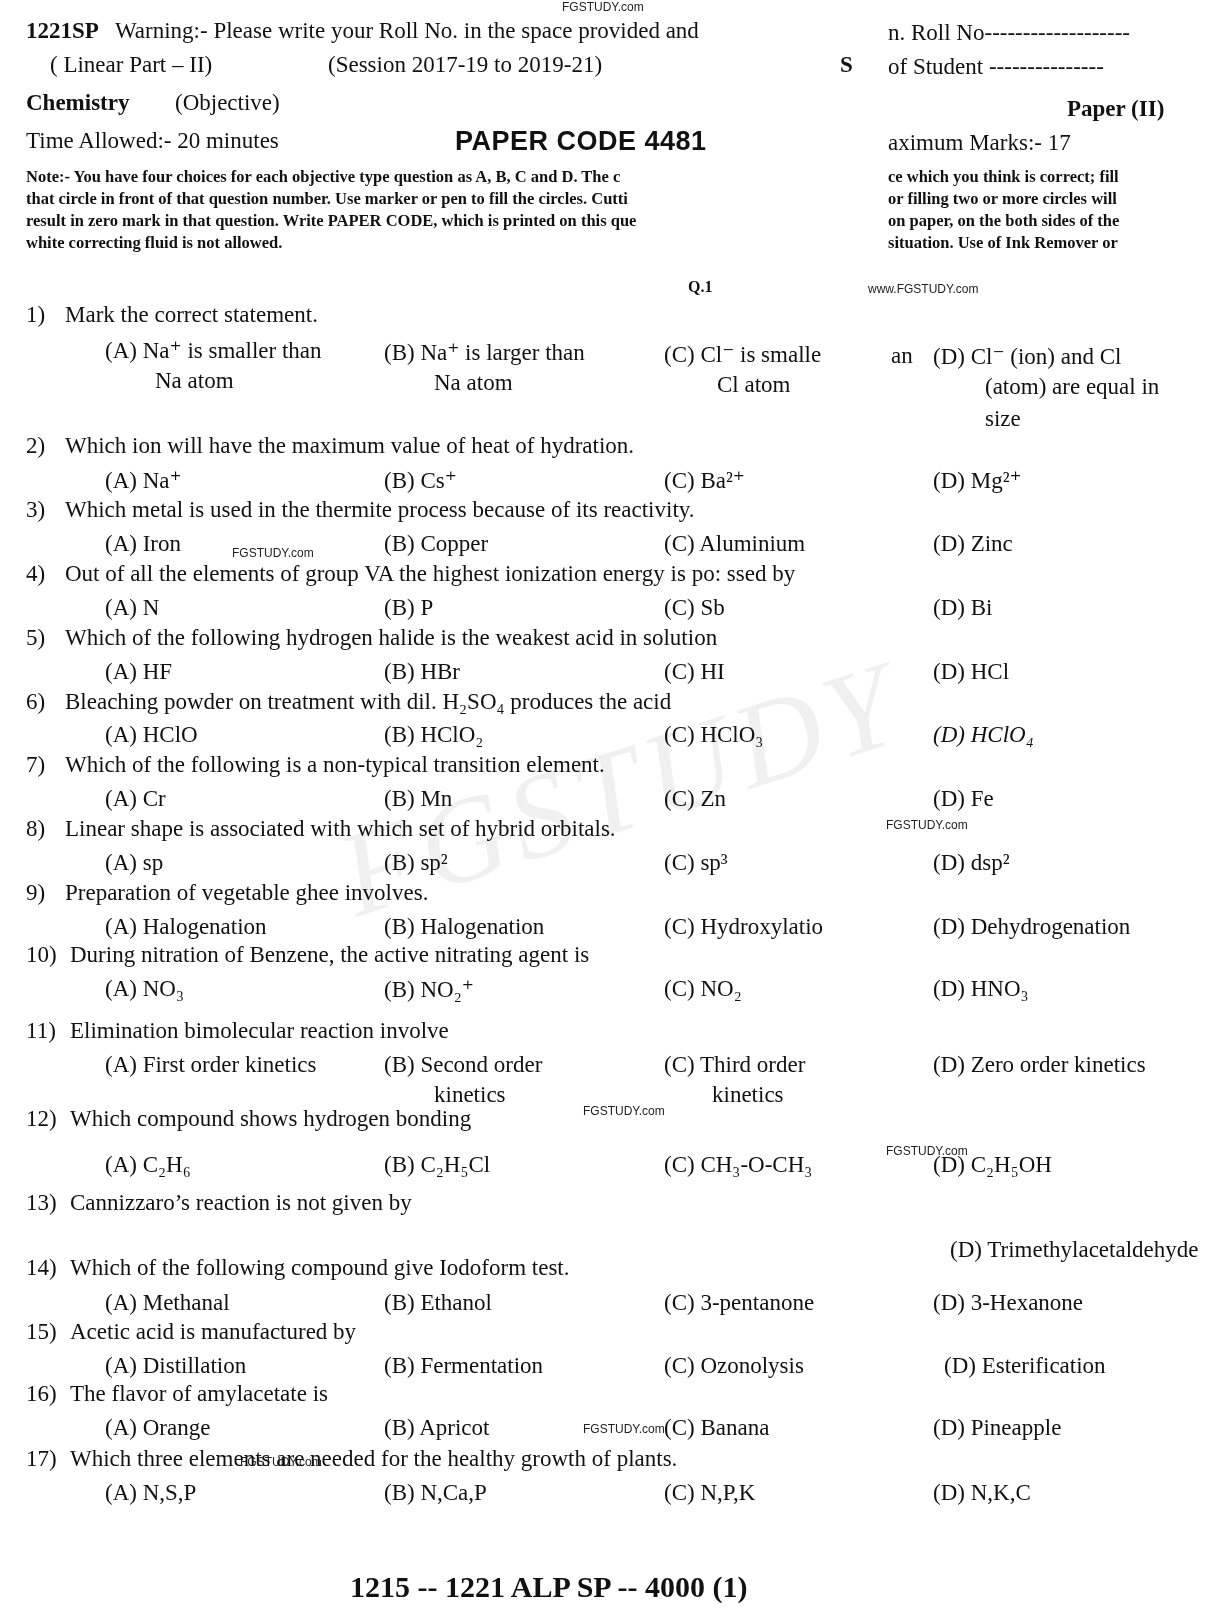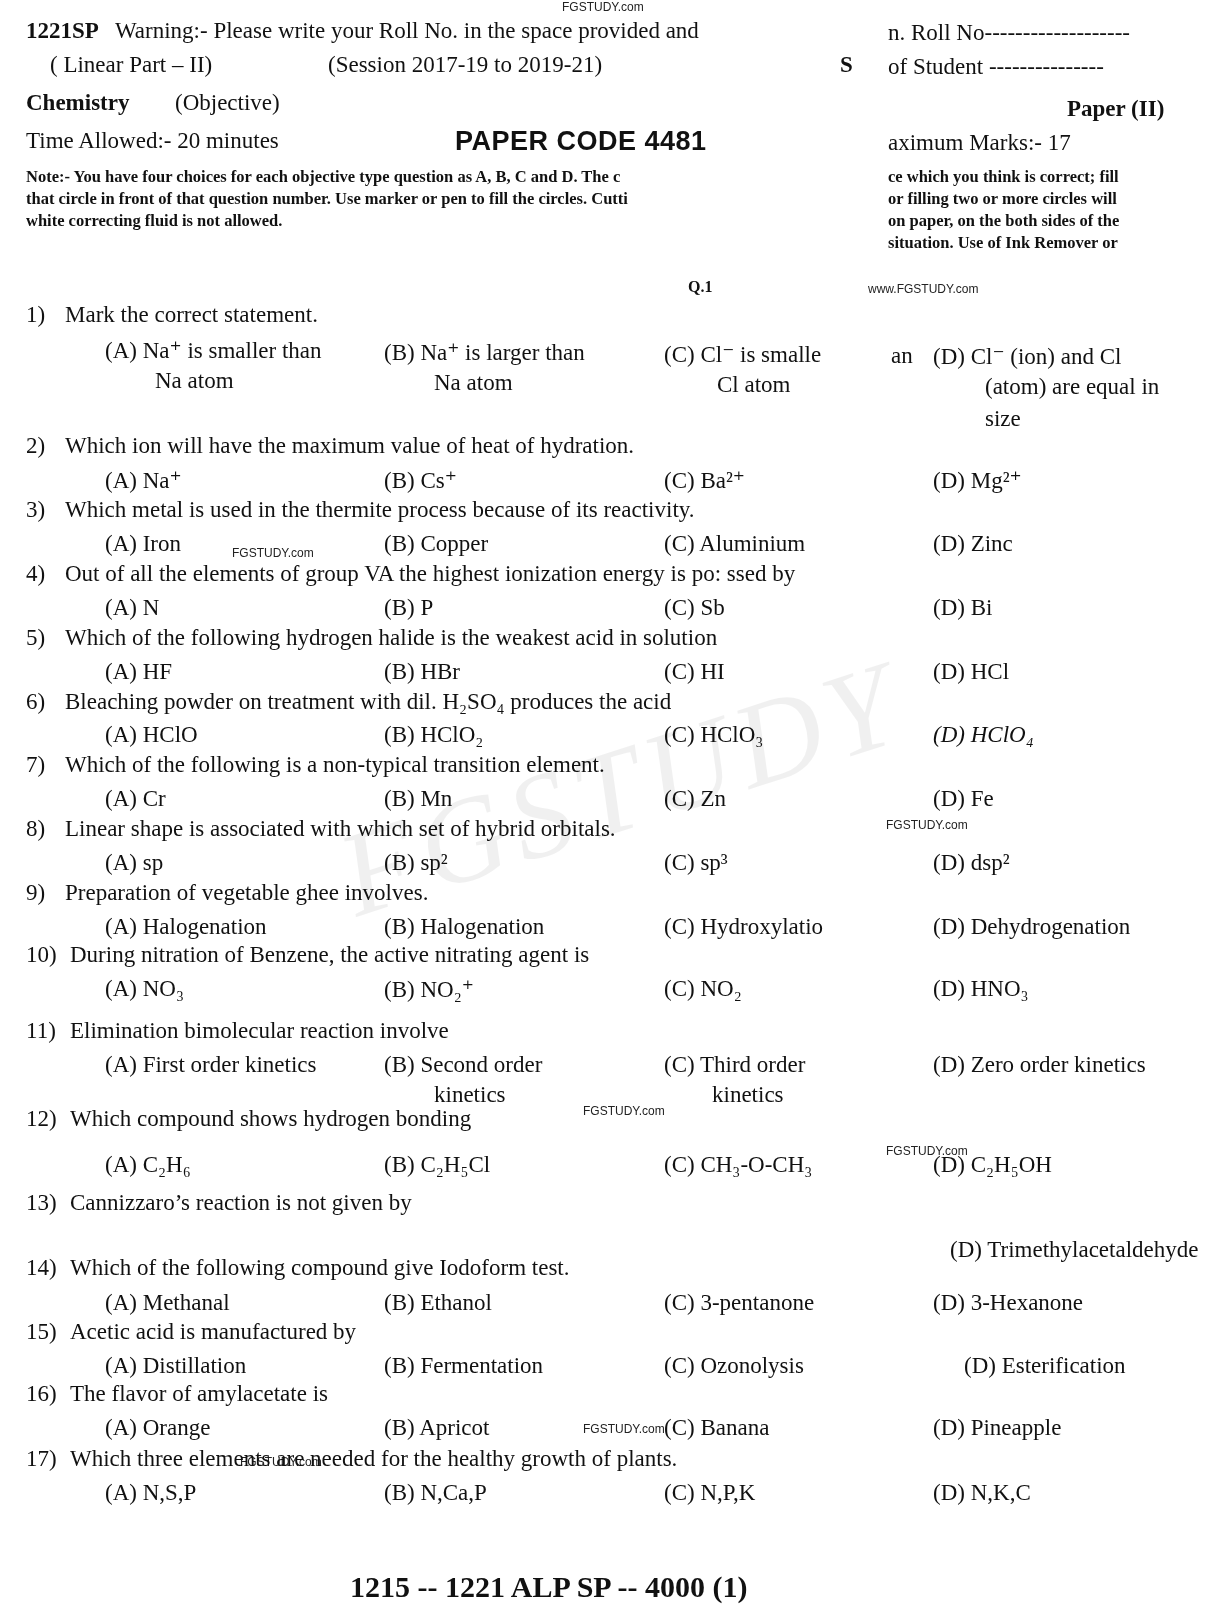--- a/index.html
+++ b/index.html
@@ -41,20 +41,21 @@
 <div class="abs hdr b" style="left:26px;top:90px;">Chemistry</div>
 <div class="abs hdr" style="left:175px;top:90px;">(Objective)</div>
 <div class="abs hdr b" style="left:1067px;top:96px;">Paper  (II)</div>
 <div class="abs hdr" style="left:26px;top:128px;">Time Allowed:- 20 minutes</div>
 <div class="abs code" style="left:455px;top:126px;">PAPER CODE 4481</div>
 <div class="abs hdr" style="left:888px;top:130px;">aximum Marks:- 17</div>
 
 <div class="abs note" style="left:26px;top:166px;">
   <div>Note:-  You have four choices for each objective type question as A, B, C and D.  The c</div>
   <div>that circle in front of that question number.  Use marker or pen to fill the circles. Cutti</div>
+  <div>result in zero mark in that question. Write PAPER CODE, which is printed on this que</div>
   <div>white correcting fluid is not allowed.</div>
 </div>
 <div class="abs note" style="left:888px;top:166px;">
   <div>ce which you think is correct; fill</div>
   <div>or filling two or more circles will</div>
   <div>on paper, on the both sides of the</div>
   <div>situation. Use of Ink Remover or</div>
 </div>
 <div class="abs hdr b" style="left:688px;top:278px;font-size:16px;">Q.1</div>
 
@@ -150,21 +151,21 @@
     <div class="abs q" style="left: 70px; top: 1255px;">Which of the following compound give Iodoform test.</div>
     <div class="abs opt" style="left: 105px; top: 1290px;">(A)  Methanal</div>
     <div class="abs opt" style="left: 384px; top: 1290px;">(B) Ethanol</div>
     <div class="abs opt" style="left: 664px; top: 1290px;">(C) 3-pentanone</div>
     <div class="abs opt" style="left: 933px; top: 1290px;">(D)  3-Hexanone</div>
     <div class="abs q" style="left: 26px; top: 1319px;">15)</div>
     <div class="abs q" style="left: 70px; top: 1319px;">Acetic acid is manufactured by</div>
     <div class="abs opt" style="left: 105px; top: 1353px;">(A)  Distillation</div>
     <div class="abs opt" style="left: 384px; top: 1353px;">(B)  Fermentation</div>
     <div class="abs opt" style="left: 664px; top: 1353px;">(C)  Ozonolysis</div>
-    <div class="abs opt" style="left: 964px; top: 1353px;">(D)  Esterification</div>
+    <div class="abs opt" style="left: 944px; top: 1353px;">(D)  Esterification</div>
     <div class="abs q" style="left: 26px; top: 1381px;">16)</div>
     <div class="abs q" style="left: 70px; top: 1381px;">The flavor of amylacetate is</div>
     <div class="abs opt" style="left: 105px; top: 1415px;">(A)  Orange</div>
     <div class="abs opt" style="left: 384px; top: 1415px;">(B)  Apricot</div>
     <div class="abs opt" style="left: 664px; top: 1415px;">(C)  Banana</div>
     <div class="abs opt" style="left: 933px; top: 1415px;">(D)  Pineapple</div>
     <div class="abs q" style="left: 26px; top: 1446px;">17)</div>
     <div class="abs q" style="left: 70px; top: 1446px;">Which three elements are needed for the healthy growth of plants.</div>
     <div class="abs opt" style="left: 105px; top: 1480px;">(A) N,S,P</div>
     <div class="abs opt" style="left: 384px; top: 1480px;">(B) N,Ca,P</div>

